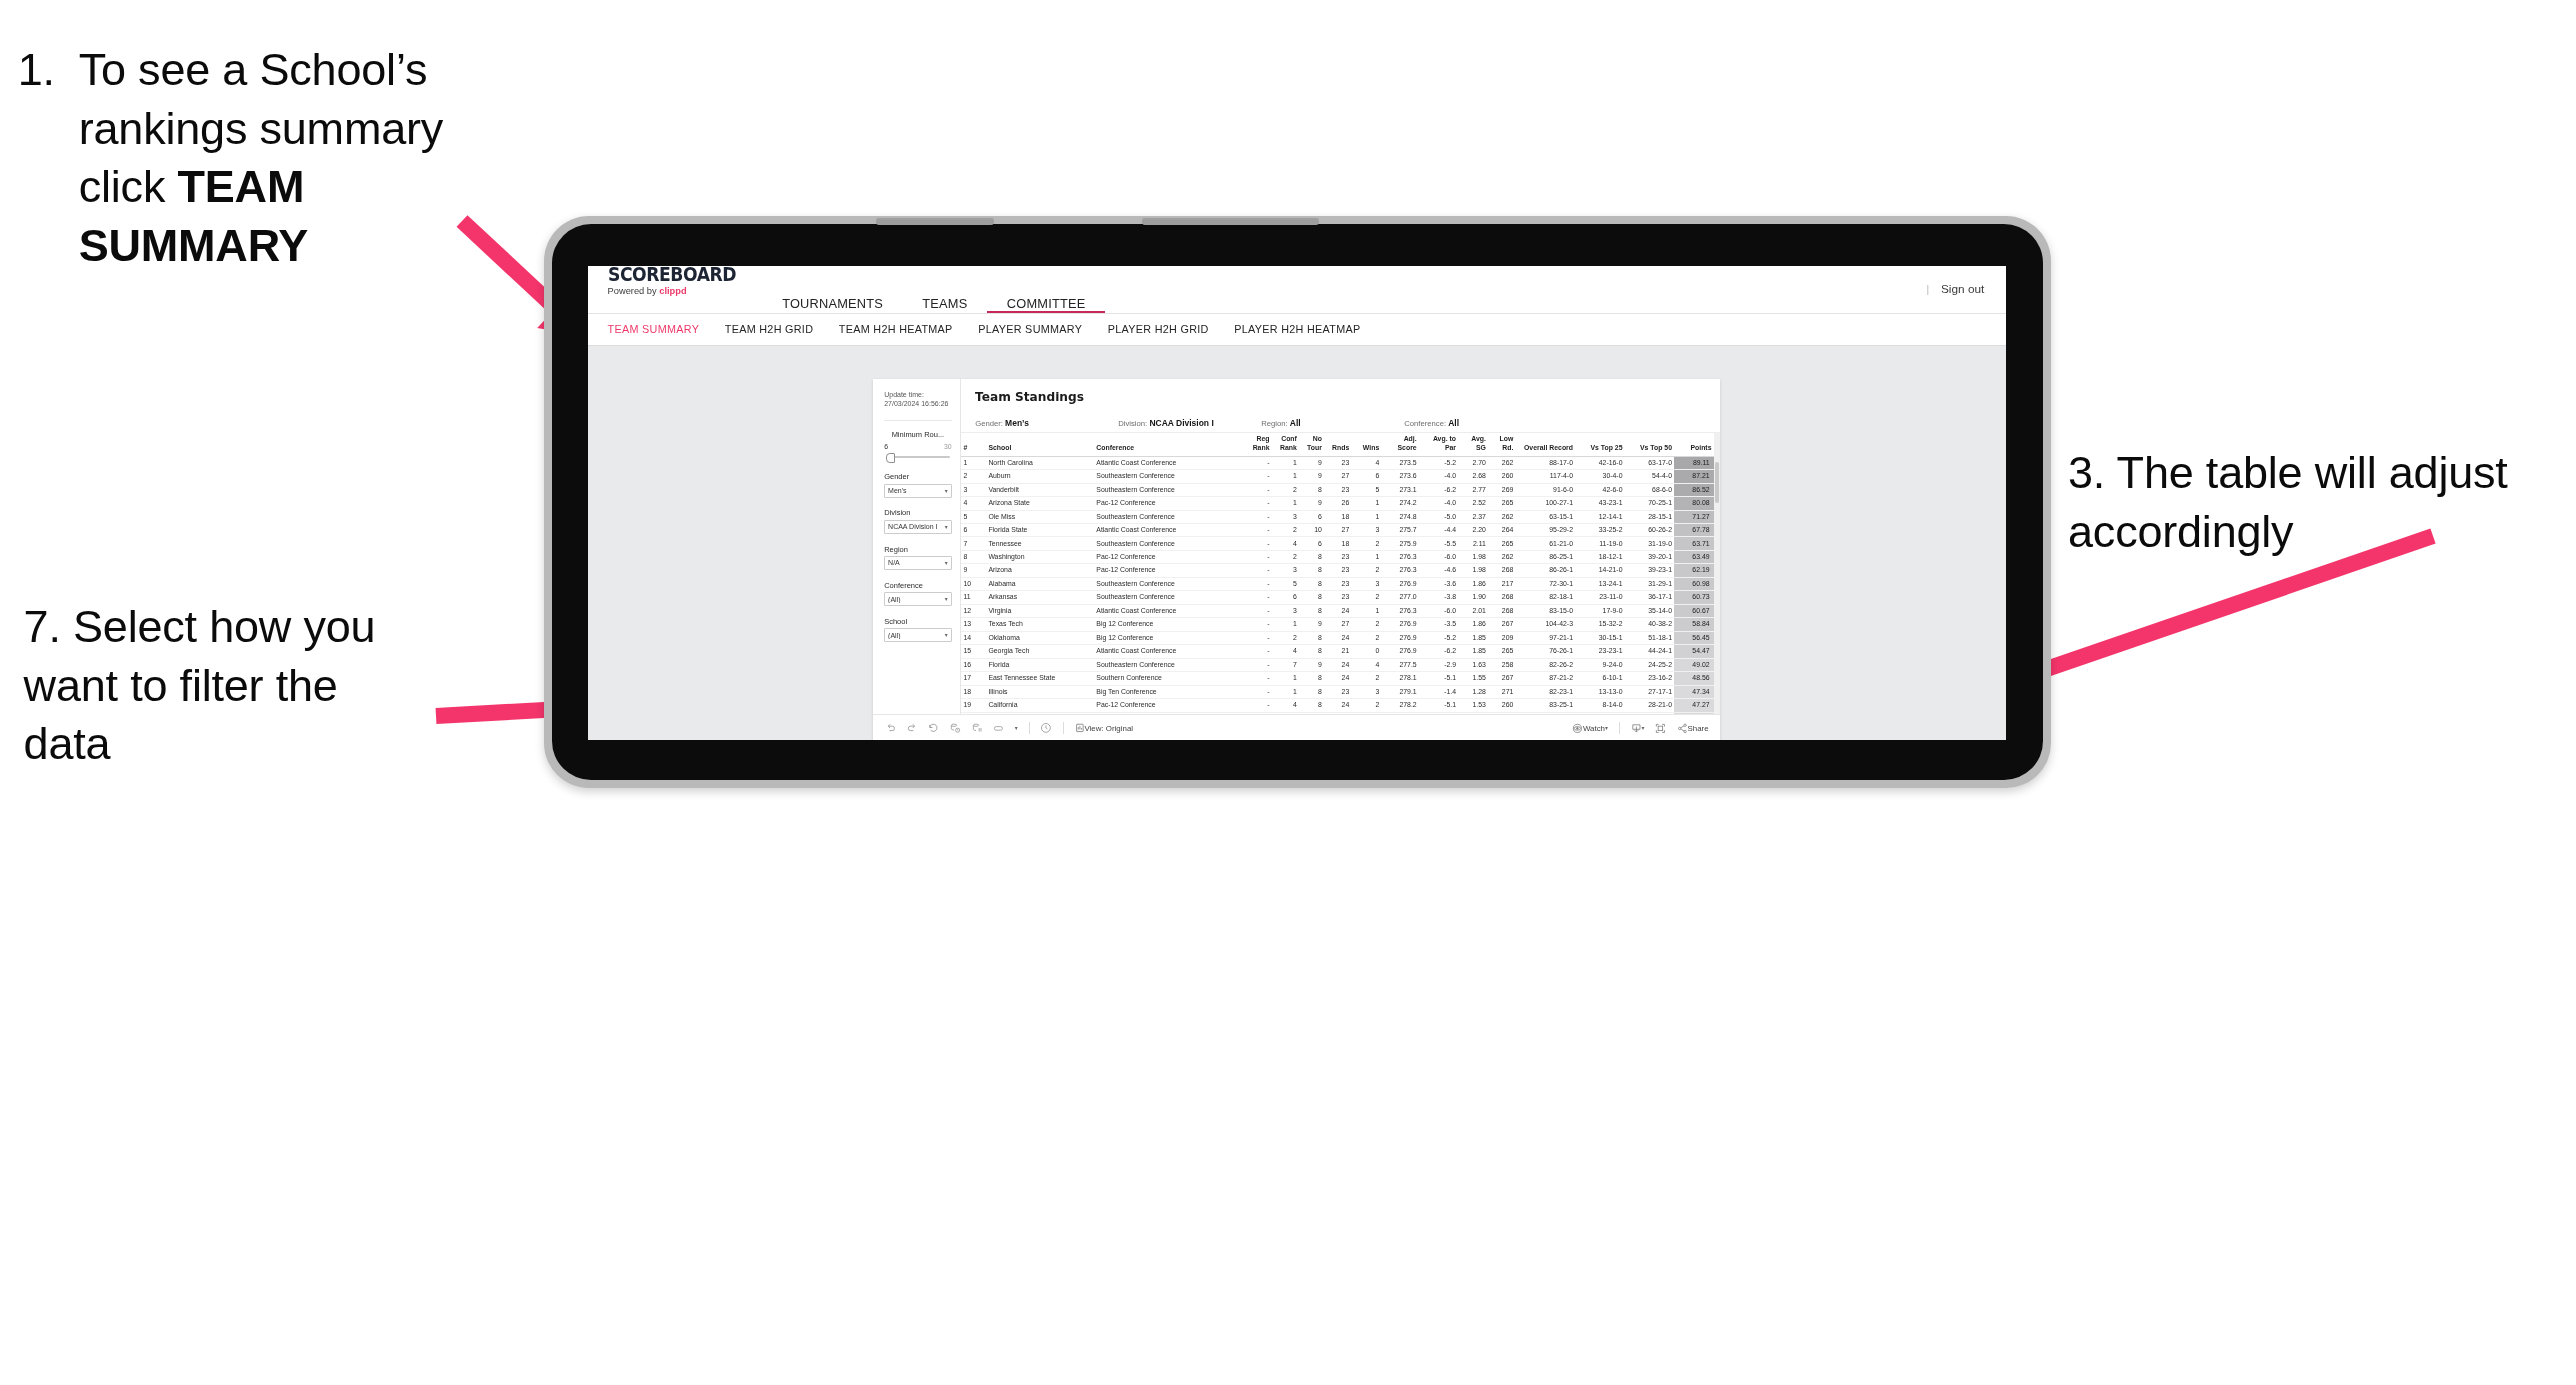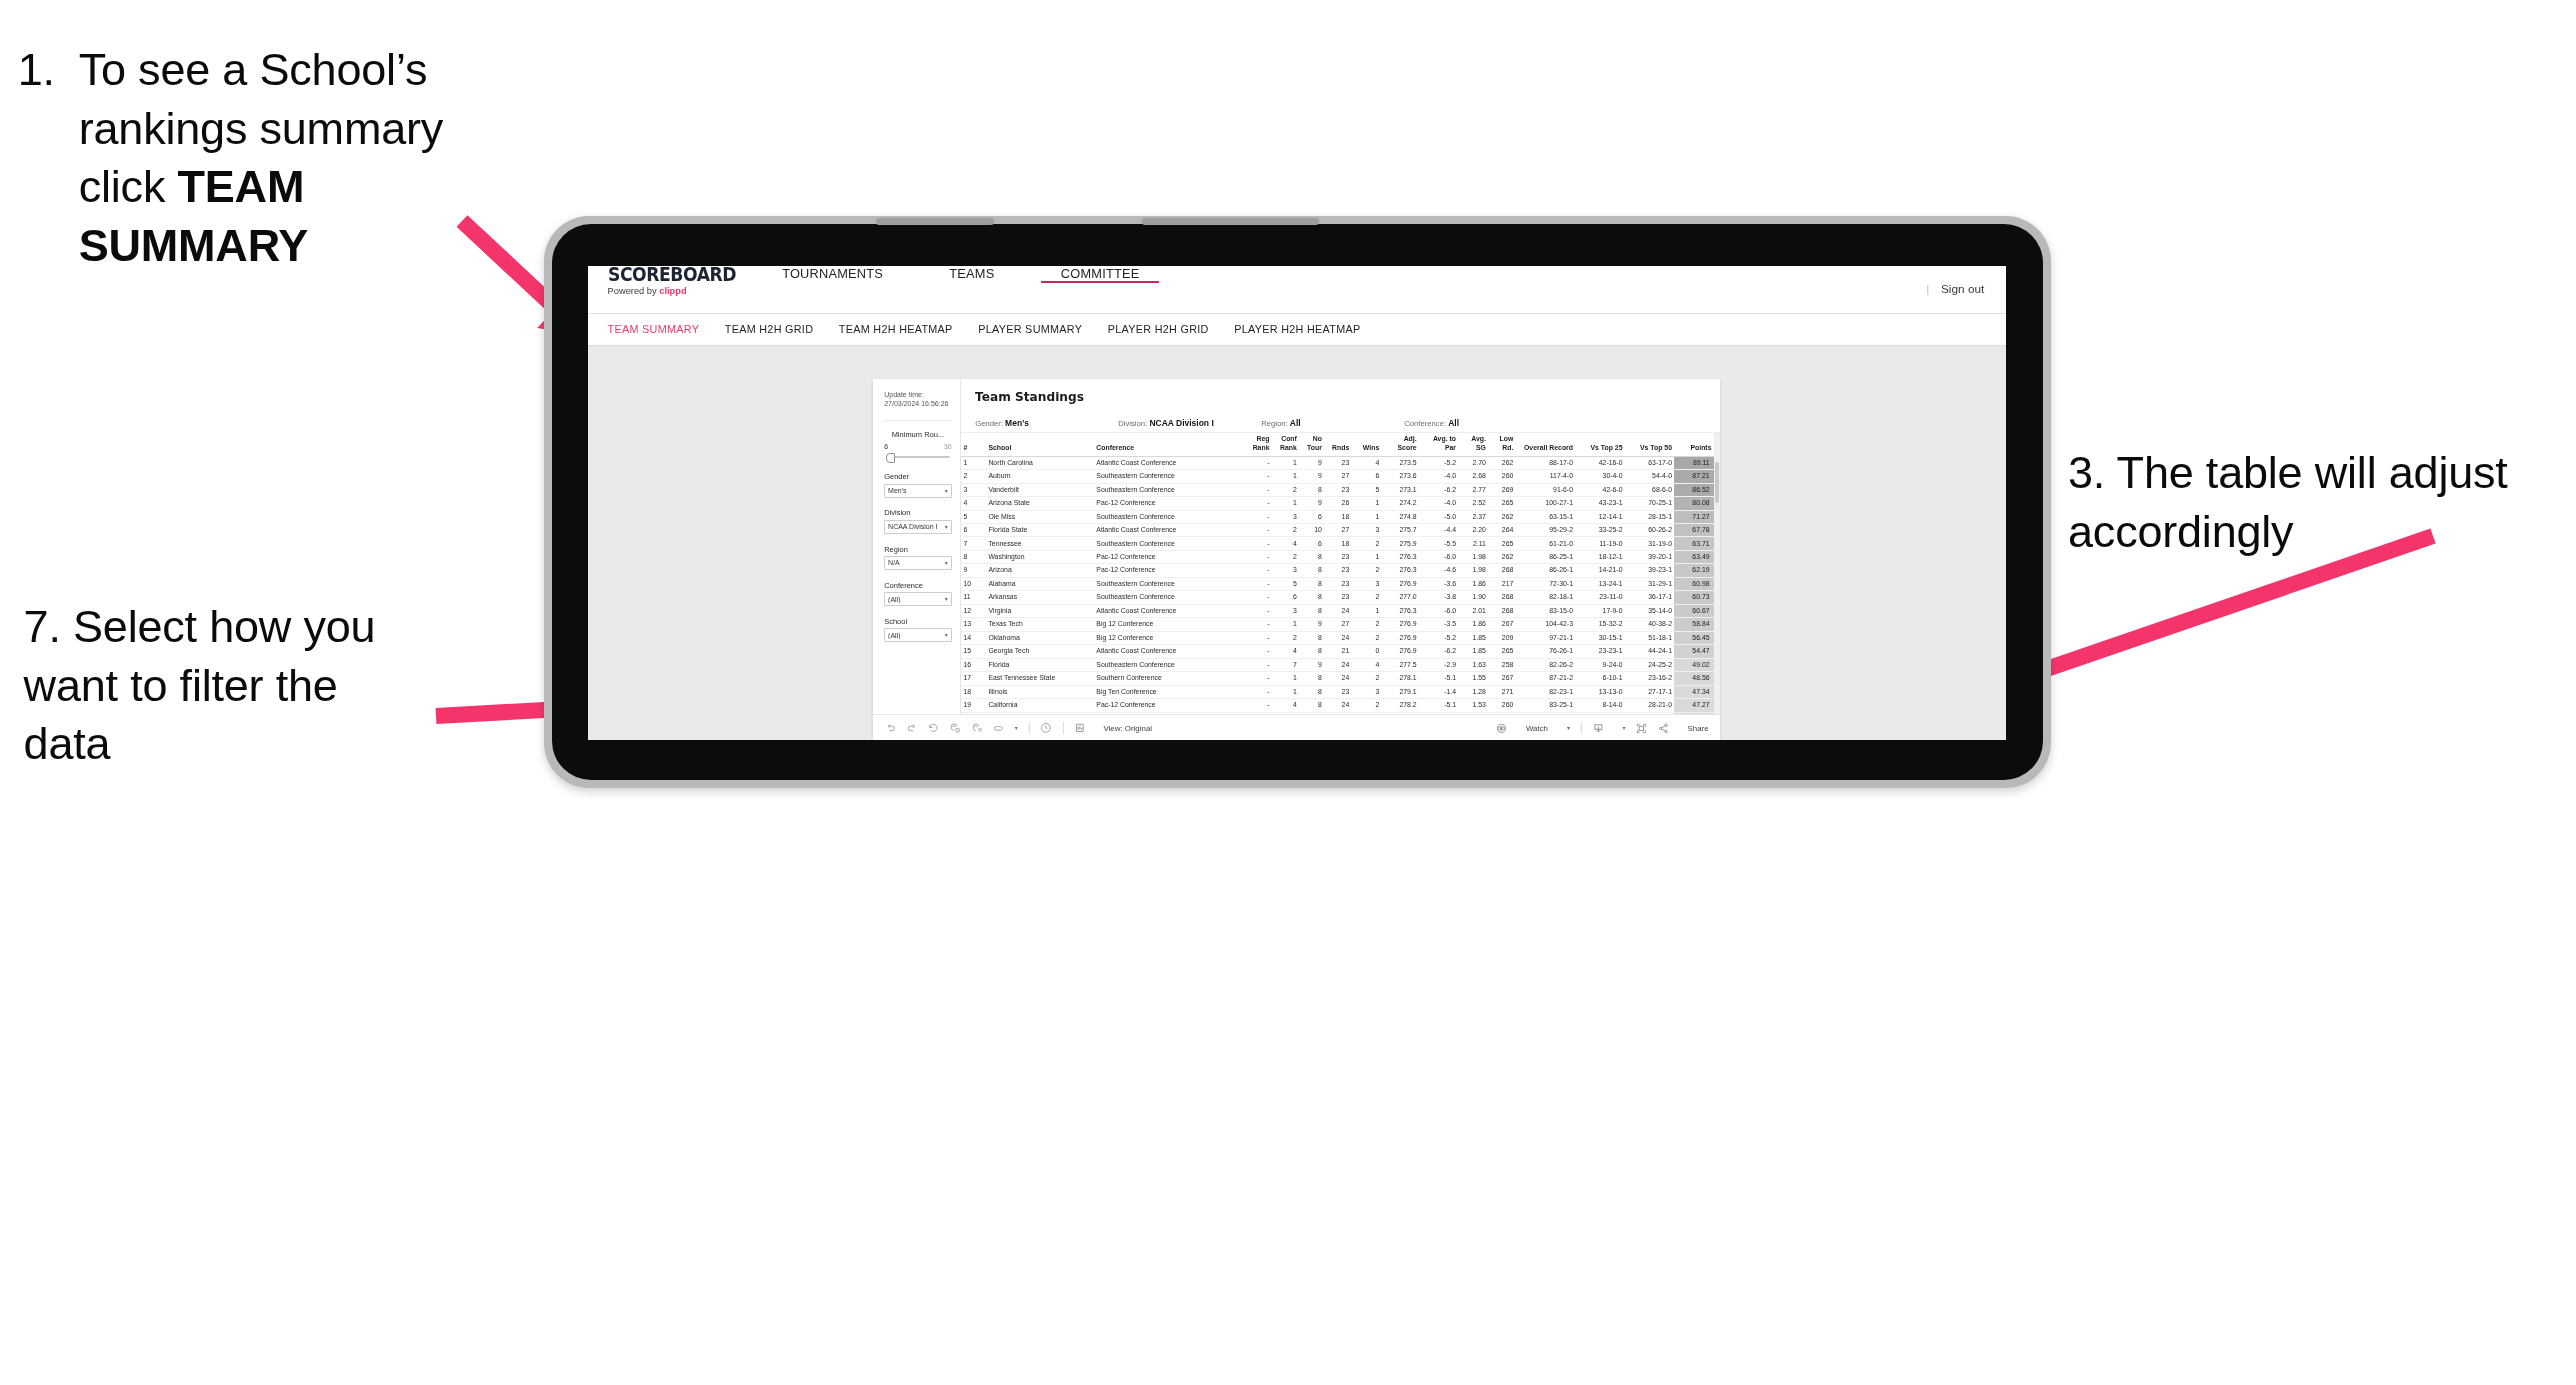--- a/index.html
+++ b/index.html
@@ -42,21 +42,21 @@
   .notch{position:absolute;top:-5.9px;height:6.9px;background:#9e9e9e;border-radius:2.9px;}
 
   
   .app-topbar{position:relative;height:47px;background:#ffffff;border-bottom:1px solid #e3e3e3;
               display:flex;align-items:stretch;}
   .logo-wrap{display:flex;flex-direction:column;padding:0 15.7px 0 19.7px;}
   .logo-main{font-family:"DejaVu Sans", sans-serif;font-weight:bold;font-size:18.7px;letter-spacing:-0.5px;
              color:#1d2433;line-height:1;transform:scaleX(.92);transform-origin:left center;}
   .logo-sub{font-size:9.3px;color:#3b3b3b;margin-top:2.9px;line-height:1;}
   .logo-sub .brand{color:#ee3a6a;font-weight:bold;}
-  .topnav{display:flex;align-items:flex-start;gap:27px;}
+  .topnav{display:flex;align-items:flex-end;}
   .topnav a{display:flex;align-items:center;padding:0 19.7px;font-size:12.8px;color:#232323;
             text-decoration:none;border-bottom:2.9px solid transparent;letter-spacing:0.2px;}
   .topnav a.active{border-bottom-color:#c8275a;}
   .topbar-right{margin-left:auto;display:flex;align-items:center;padding-right:21.6px;
                 font-size:11.8px;color:#3a3a3a;gap:11.8px;}
   .topbar-right .sep{color:#c2c2c2;}
 
   .subnav{height:31px;background:#fff;border-bottom:1px solid #dcdcdc;
           display:flex;align-items:center;padding-left:19.7px;gap:25.6px;}
   .subnav a{font-size:10.8px;color:#242424;text-decoration:none;letter-spacing:0.3px;}
@@ -108,21 +108,21 @@
   table.standings td.pts{text-align:right;padding-right:3.9px;color:#1b1b1b;}
   .scrollbar{width:6.9px;flex:0 0 6.9px;background:#f0f0f0;position:relative;}
   .scrollbar .thumb{position:absolute;left:1px;right:1px;top:29.5px;height:41px;background:#c9c9c9;border-radius:2.9px;}
 
   
   .viz-toolbar{height:25.6px;flex:0 0 25.6px;border-top:1px solid #e6e6e6;display:flex;align-items:center;
                padding:0 11.8px;gap:10.8px;font-size:7.9px;color:#4a4a4a;background:#fff;}
   .viz-toolbar .ticon{display:inline-flex;align-items:center;justify-content:center;color:#9a9a9a;}
   .viz-toolbar .vsep{width:1px;height:11.8px;background:#dcdcdc;}
   .viz-toolbar .grow{margin-left:auto;}
-  .tb-item{display:flex;align-items:center;gap:19px;white-space:nowrap;color:#3f3f3f;}
+  .tb-item{display:flex;align-items:center;gap:0;white-space:nowrap;color:#3f3f3f;}
   .caretdn{font-size:5.9px;color:#6b6b6b;}
 </style>
 </head>
 <body>
 
 <div class="annot" id="annot-1">
   <span class="num">1.</span>
   <span class="body"><span>To see a School’s rankings summary click </span><b>TEAM SUMMARY</b></span>
 </div>
 

